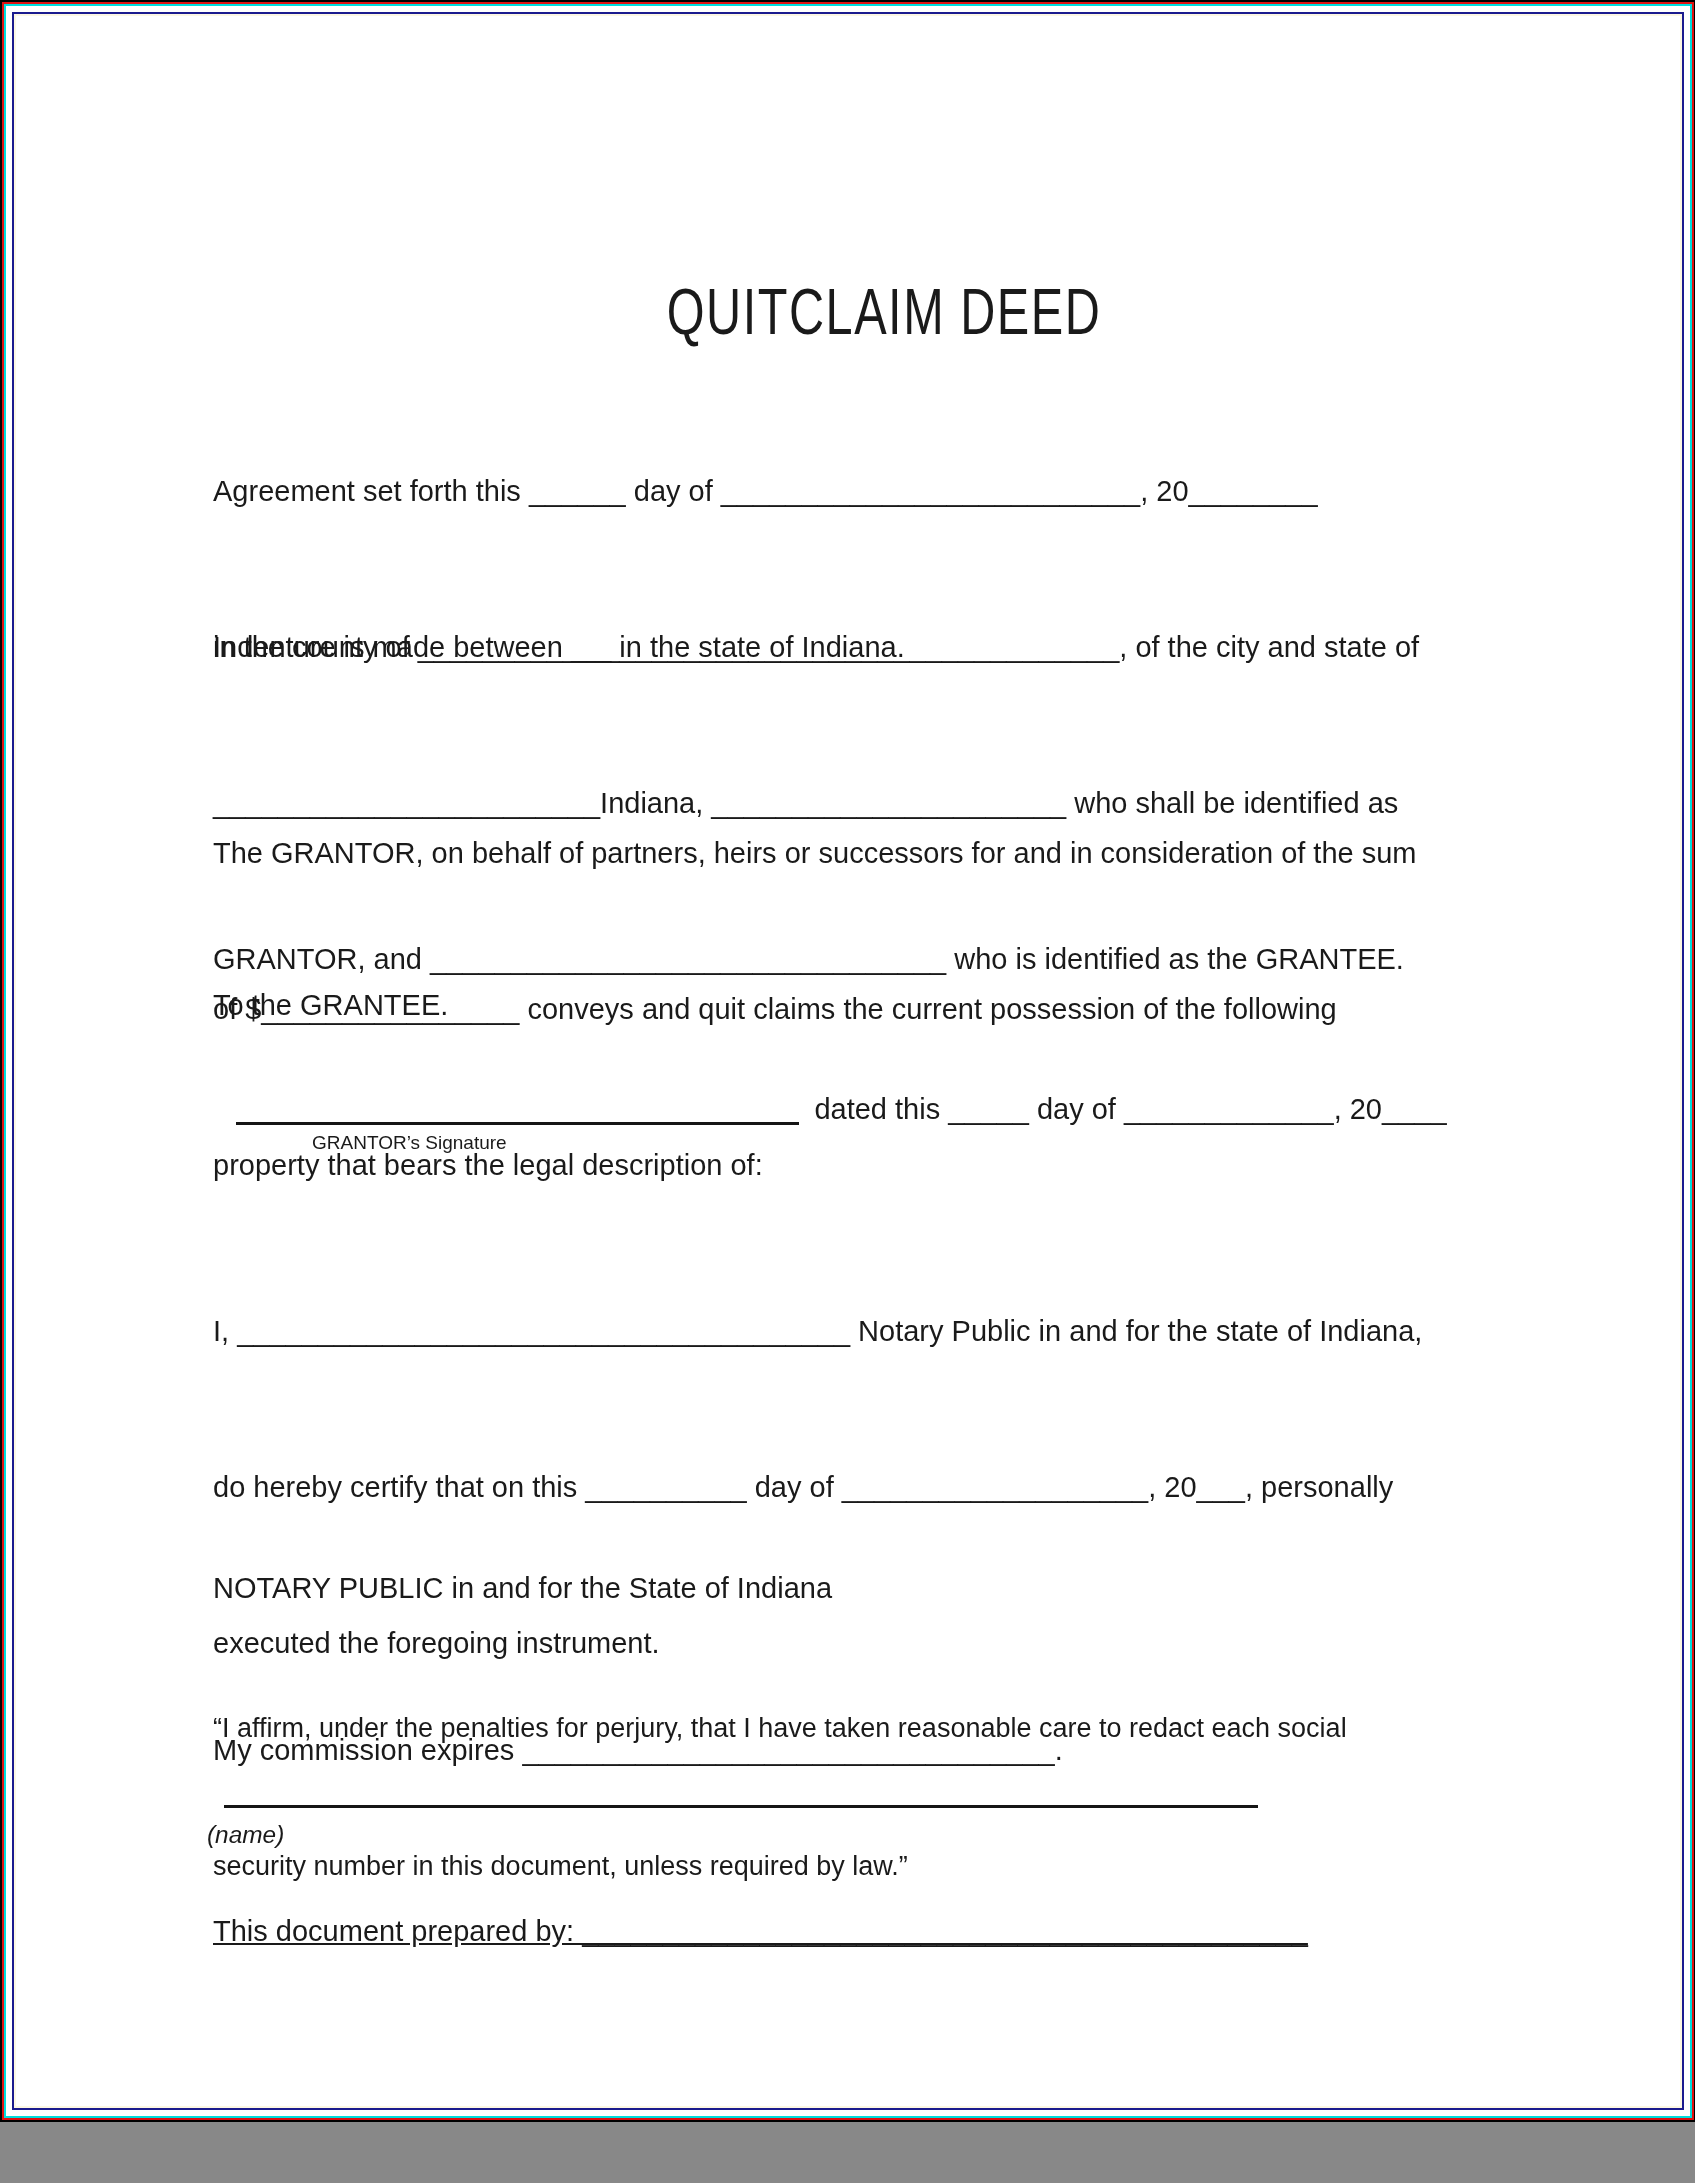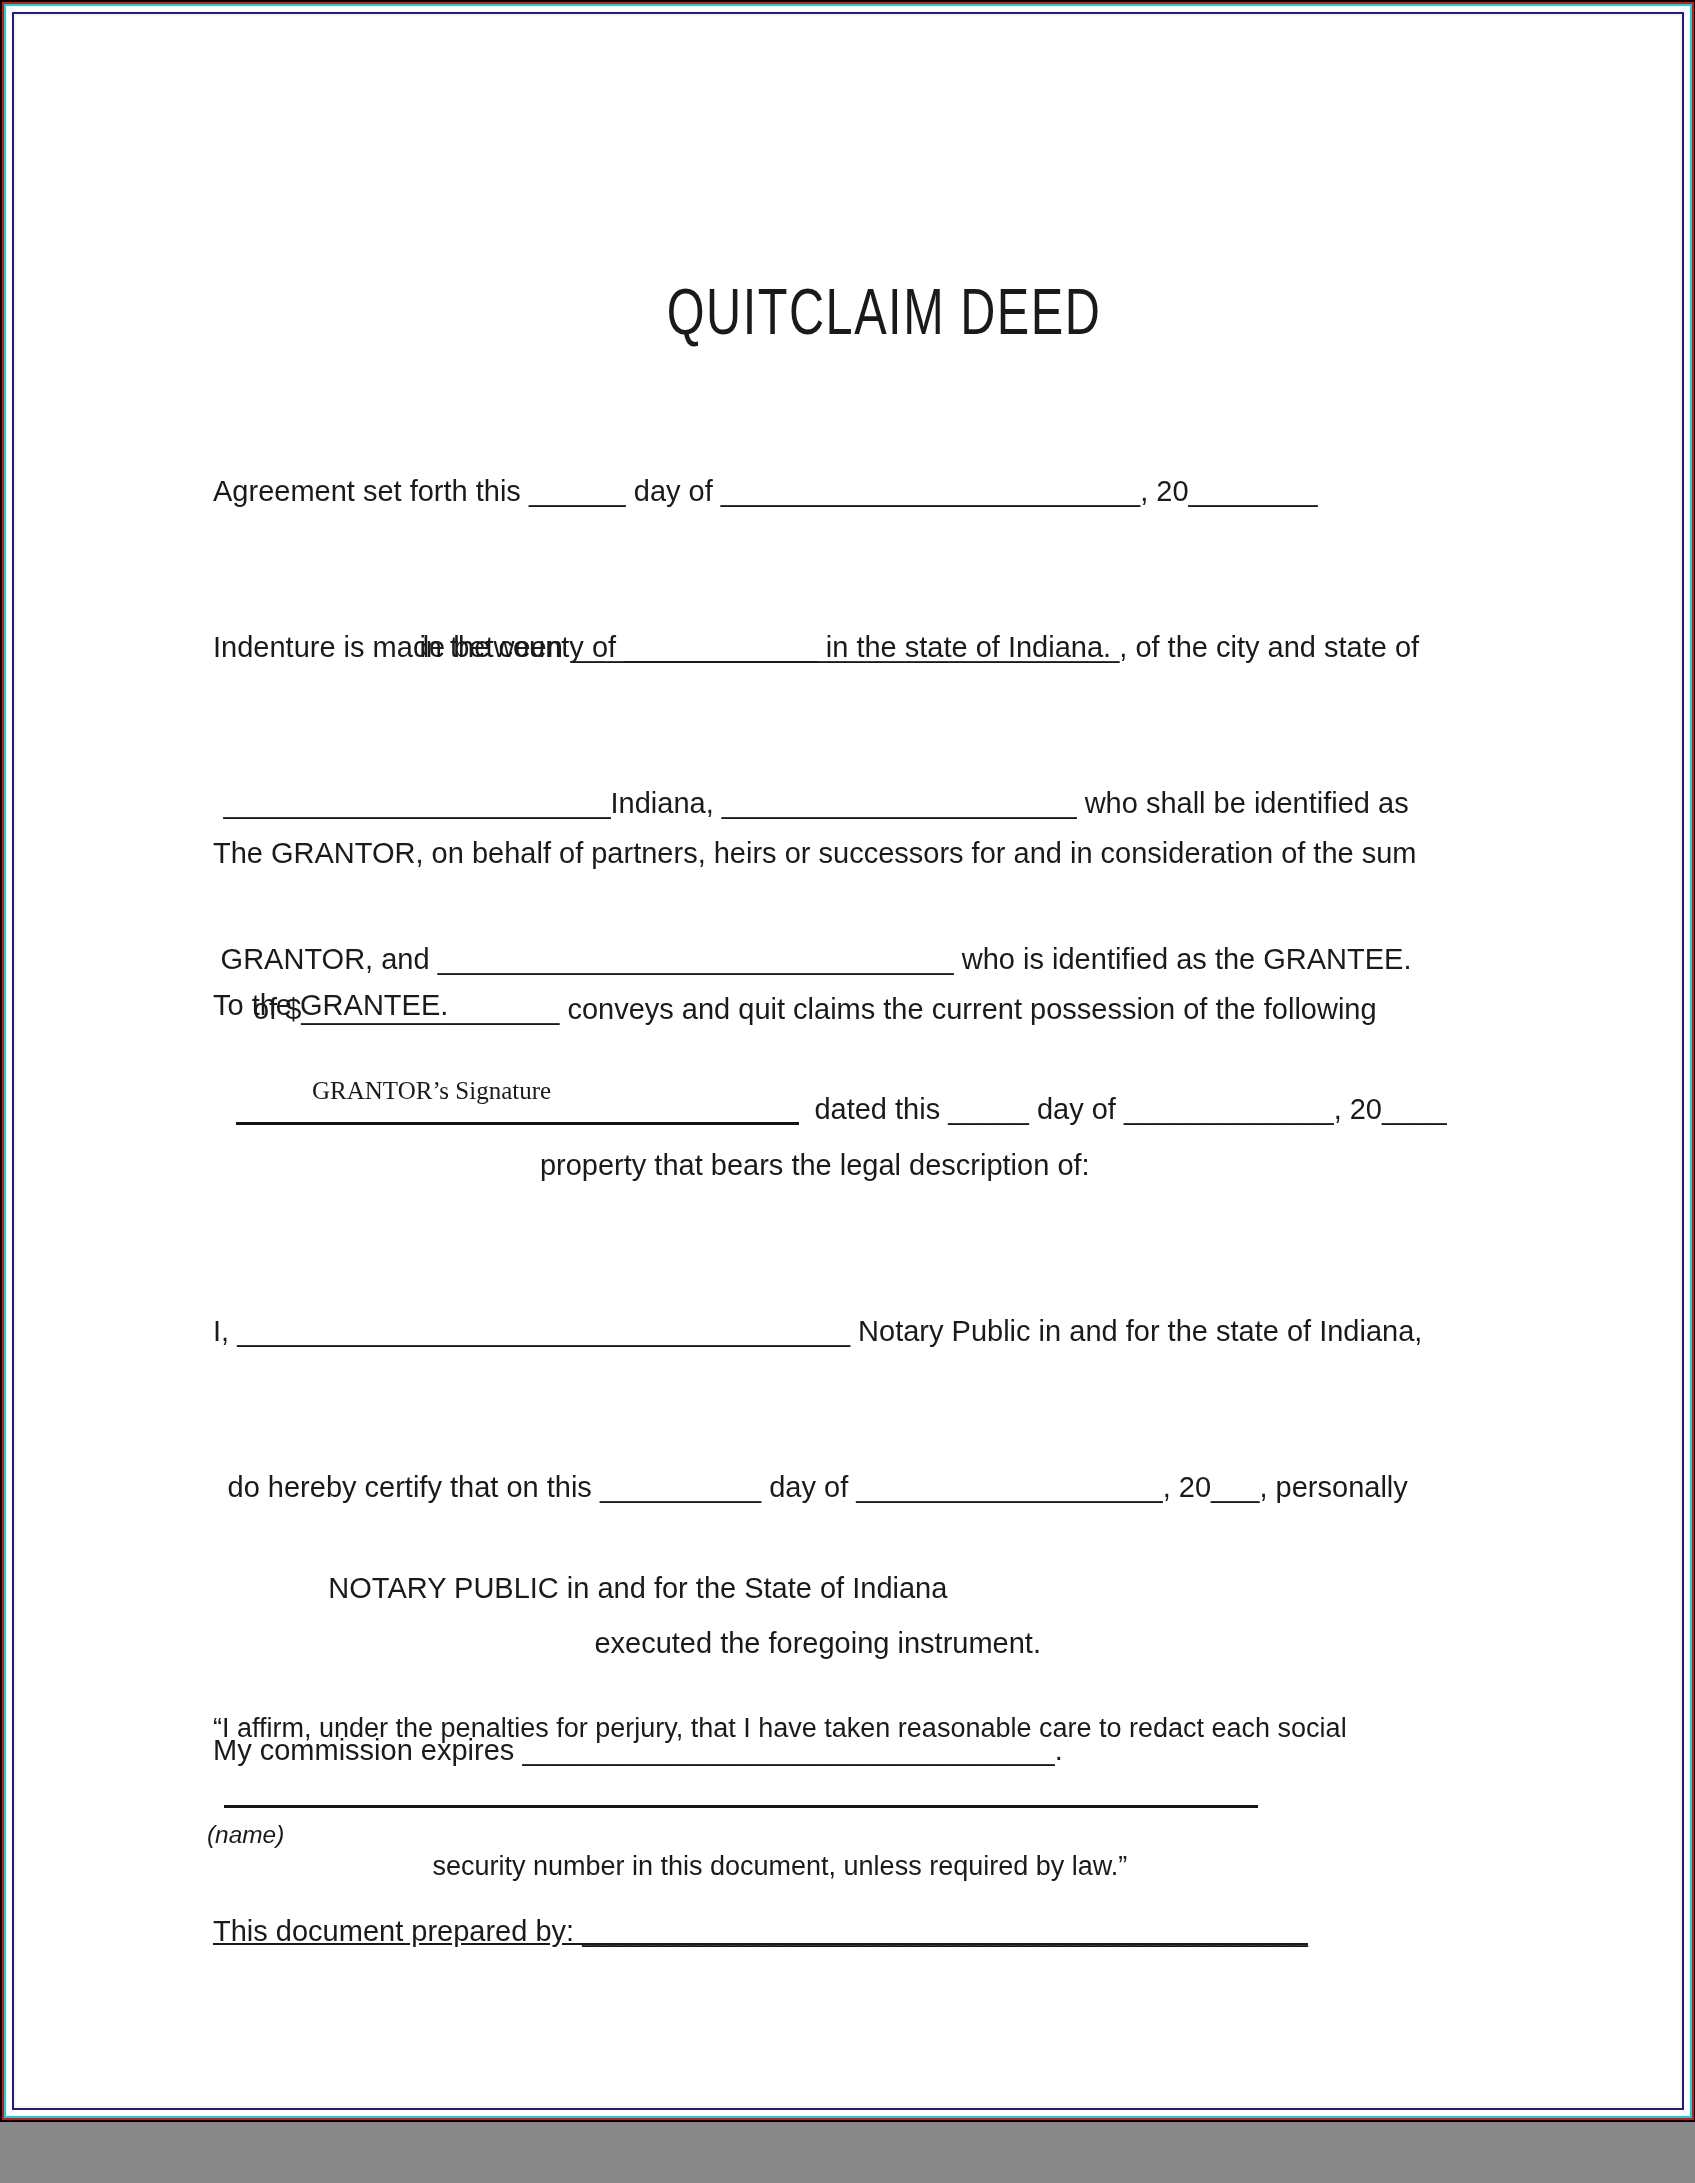--- a/index.html
+++ b/index.html
@@ -31,36 +31,36 @@
     white-space: pre;
   }
   .title-inner {
     display: inline-block;
     transform: scaleX(0.76);
     transform-origin: center;
     letter-spacing: 2px;
   }
 
   .block { position: absolute; left: 213px; font-size: 29px; line-height: 52px; white-space: pre; }
-  .block div { white-space: pre; text-align: center; }
+  .block div { white-space: pre; }
 
   .sig-row { position: absolute; left: 226px; top: 1083px; font-size: 29px; line-height: 52px; white-space: pre; }
   .sig-underline {
     display: inline-block;
     width: 563px;
     height: 1em;
     border-bottom: 3.9px solid #151515;
     vertical-align: -5.9px;
     margin-left: 9.8px;
   }
   .sig-dated { margin-left: 15.6px; }
 
   .sig-caption {
-    position: absolute; left: 312px; top: 1076px;
-    font-size: 25px; line-height: 29px; white-space: pre; font-family: Liberation Serif, serif;
+    position: absolute; left: 312px; top: 1128px;
+    font-size: 19px; line-height: 29px; white-space: pre;
   }
 
   .np-block { line-height: 54px; }
   .affirm-block { font-size: 27px; line-height: 46px; }
 
   .name-rule {
     position: absolute; left: 224px; top: 1805px;
     width: 1034px; height: 0;
     border-top: 3.9px solid #151515;
   }

